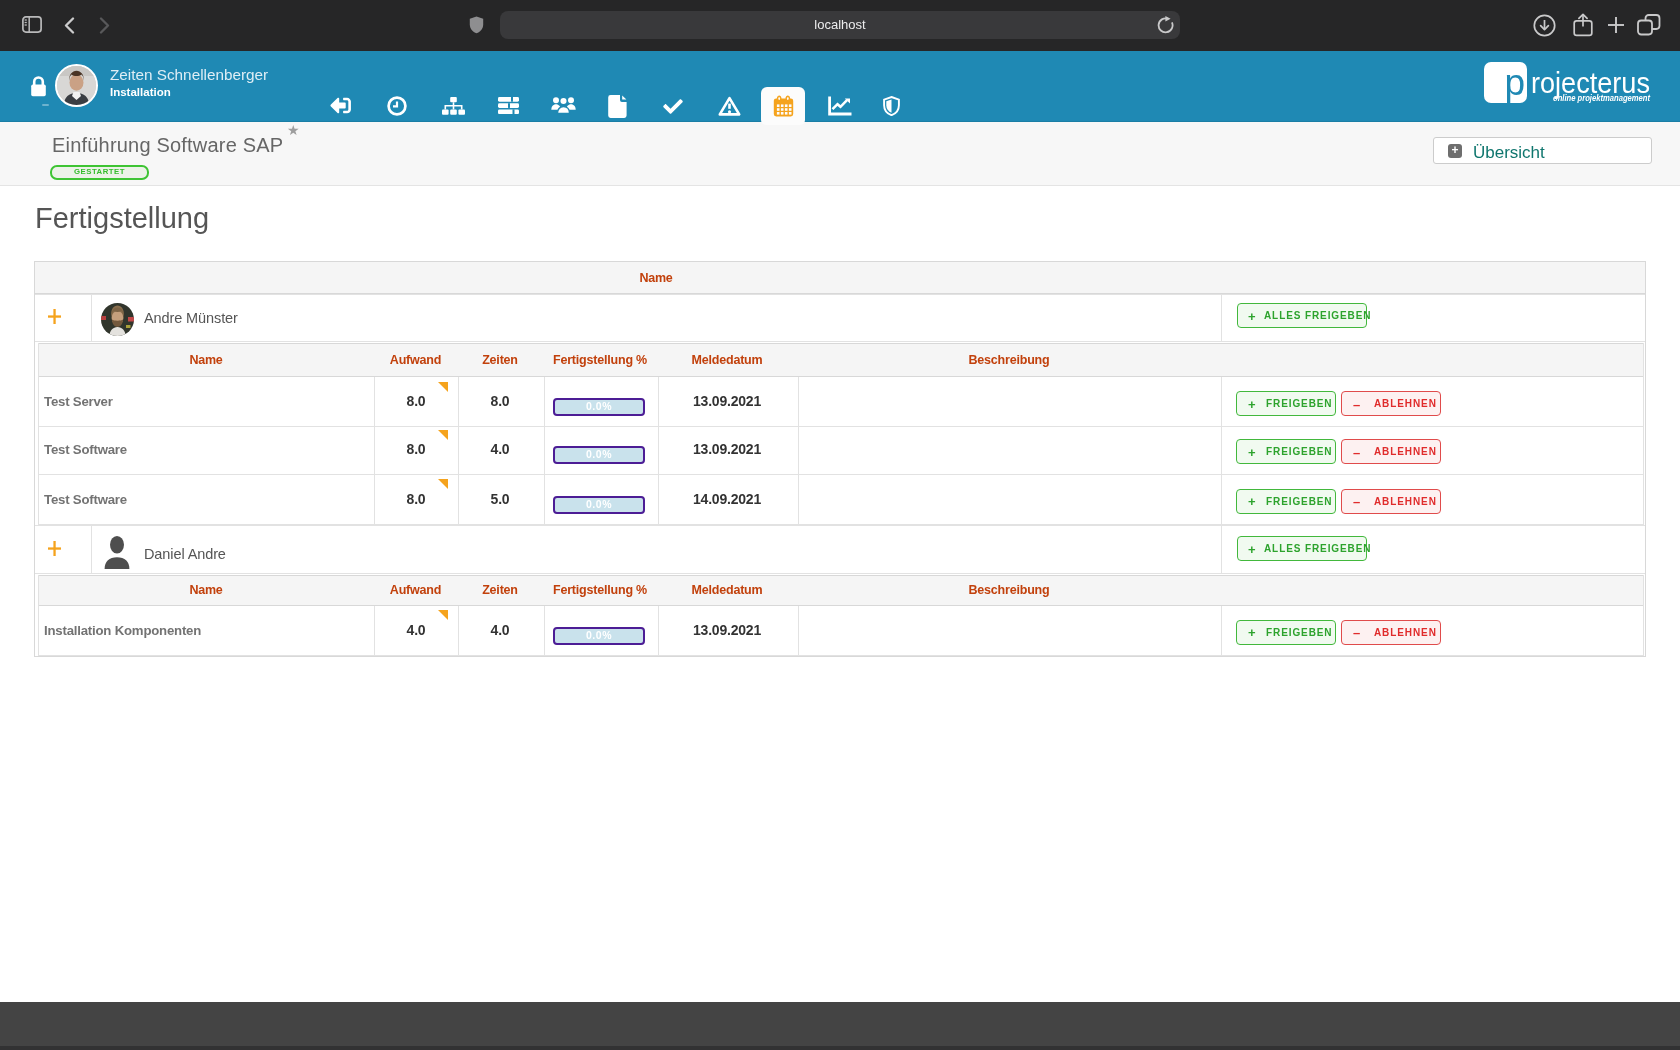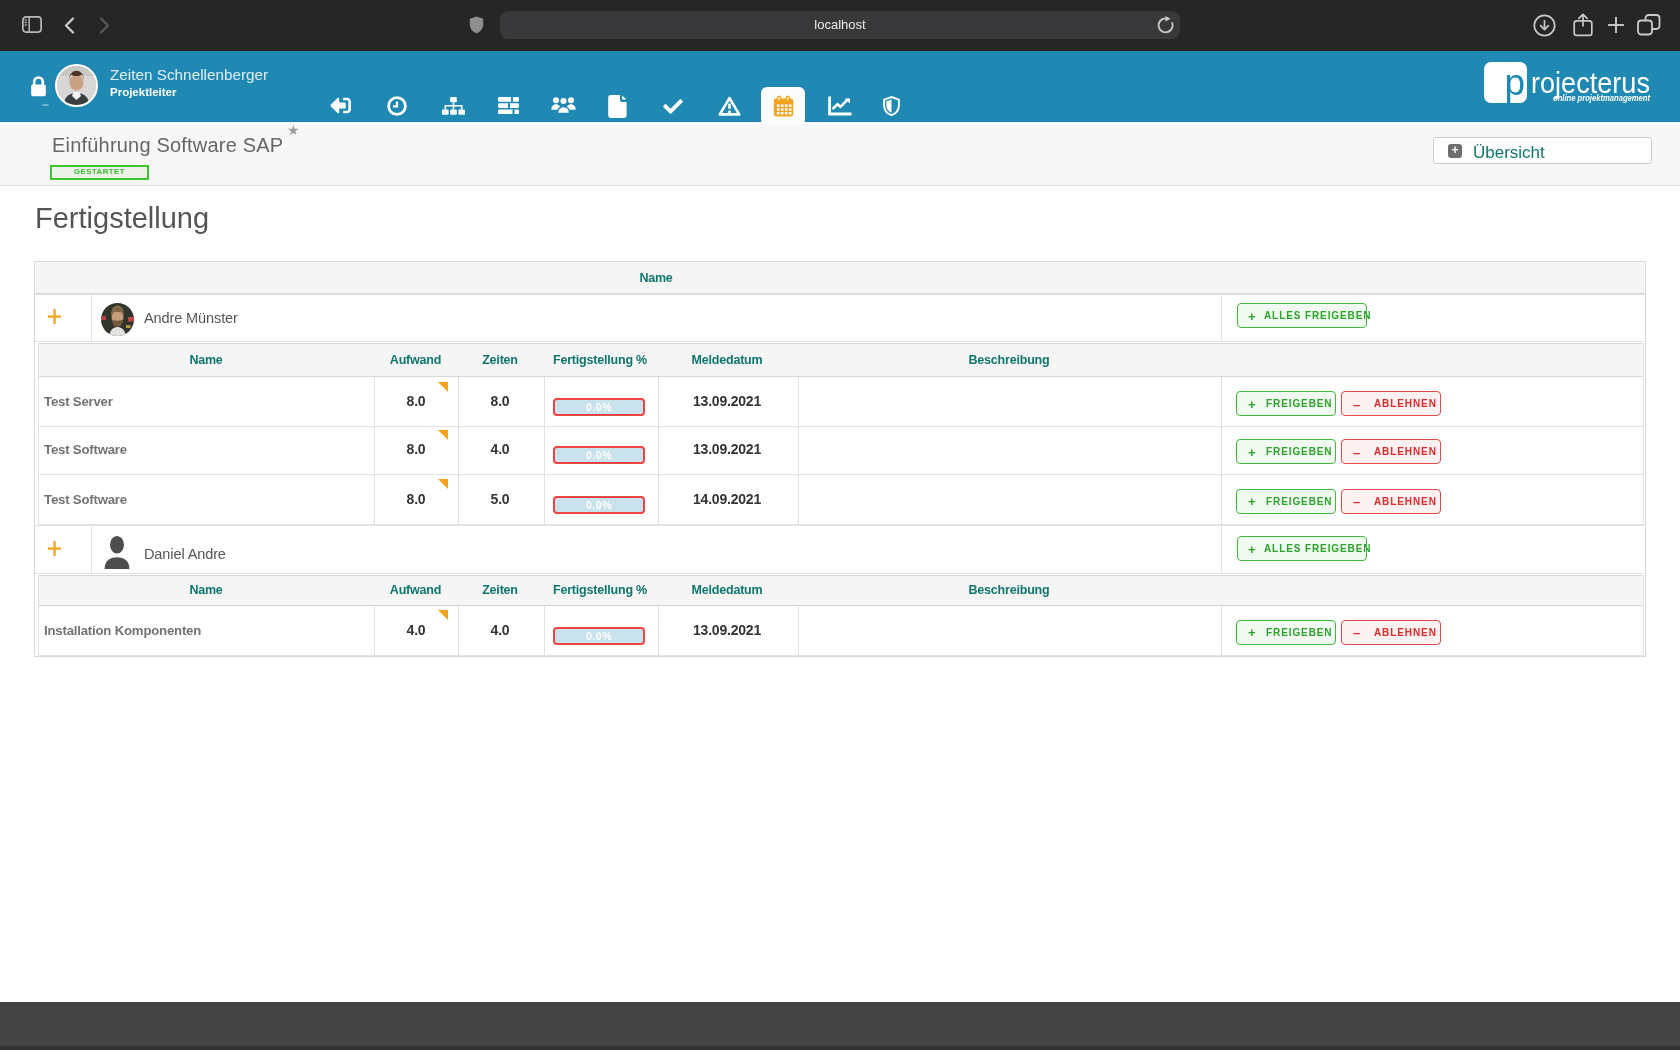--- a/index.html
+++ b/index.html
@@ -15,38 +15,38 @@
 #uname { position:absolute; left:110px; top:66px; font-size:15.3px; color:#dfeef5; }
 #urole { position:absolute; left:110px; top:86px; font-size:11.5px; font-weight:bold; color:#fff; }
 #avatar1 { position:absolute; left:55px; top:64px; width:43px; height:43px; border-radius:50%; background:#cfcfcf; border:2px solid #fff; overflow:hidden; }
 #tab-active { position:absolute; left:761px; top:87px; width:44px; height:38px; background:#fcfcfc; border-radius:6px 6px 5px 5px; z-index:1; }
 
 #logobox { position:absolute; left:1484px; top:62px; width:43px; height:41px; background:#fff; border-radius:7px; }
 
 #subhead { position:absolute; left:0; top:122px; width:1680px; height:64px; background:#f7f7f7; border-bottom:1px solid #e4e4e4; }
 #ptitle { position:absolute; left:52px; top:134px; font-size:20px; color:#666; letter-spacing:0.2px; }
 #pstar { position:absolute; left:287px; top:122px; font-size:14px; color:#9e9e9e; }
-#badge { position:absolute; left:50px; top:165px; width:99px; height:14.5px; background:#ecf2e8; border:2px solid #3ec433; border-radius:0; text-align:center; }
+#badge { position:absolute; left:50px; top:165px; width:99px; height:14.5px; background:#ecf2e8; border:2px solid #3ec433; border-radius:7px; text-align:center; }
 #badge span { font-size:7.8px; font-weight:bold; color:#35bd2d; letter-spacing:0.5px; line-height:10.5px; display:inline-block; vertical-align:top; }
 #btn-ueb { position:absolute; left:1433px; top:137px; width:219px; height:27px; background:#fff; border:1px solid #ccc; border-radius:3px; }
 #btn-ueb .t { position:absolute; left:39px; top:5px; font-size:17px; color:#0f766e; }
 #btn-ueb .ic { position:absolute; left:14px; top:6px; width:14px; height:14px; background:#6e6e6e; border-radius:3px; color:#fff; font-size:12px; font-weight:bold; text-align:center; line-height:13px; }
 
 #h1 { position:absolute; left:35px; top:202px; font-size:29px; color:#555; }
 
 .brd { position:absolute; background:#fff; border:1px solid #d8d8d8; }
 .hband { position:absolute; background:#f5f5f5; border-bottom:1px solid #d8d8d8; }
-.thead-txt { font-size:12.5px; font-weight:bold; color:#0f766e; position:absolute; transform:translateX(-50%); letter-spacing:-0.2px; }
+.thead-txt { font-size:12.5px; font-weight:bold; color:#c2410c; position:absolute; transform:translateX(-50%); letter-spacing:-0.2px; }
 .rowline { position:absolute; height:1px; background:#e2e2e2; }
 .vline { position:absolute; width:1px; background:#e2e2e2; }
 .pname { position:absolute; font-size:14.5px; color:#555; letter-spacing:-0.1px; }
 .cellname { position:absolute; font-size:13.2px; font-weight:bold; color:#737373; letter-spacing:-0.2px; }
 .num { position:absolute; font-size:14px; font-weight:bold; color:#333; letter-spacing:-0.2px; transform:translateX(-50%); }
 .corner { position:absolute; width:0; height:0; border-top:10px solid #f5a31d; border-left:10px solid transparent; }
-.pbar { position:absolute; width:92px; height:18px; background:#c9e2ec; border:2px solid #ef4444; border-radius:4px; display:flex; align-items:center; justify-content:center; }
+.pbar { position:absolute; width:92px; height:18px; background:#c9e2ec; border:2px solid #4c1d95; border-radius:4px; display:flex; justify-content:center; }
 .pbar span { font-size:10.5px; font-weight:bold; color:#fff; letter-spacing:0.5px; }
 .gbtn { position:absolute; height:25px; background:#f1faf0; border:1.5px solid #42b83c; border-radius:4px; color:#2da32d; }
 .rbtn { position:absolute; height:25px; background:#fdf1f1; border:1.5px solid #e04b4b; border-radius:4px; color:#e02b2b; }
 .gbtn .lbl, .rbtn .lbl { position:absolute; font-size:10px; font-weight:bold; letter-spacing:0.9px; white-space:nowrap; }
 
 #footer { position:absolute; left:0; top:1002px; width:1680px; height:48px; background:#444; }
 #footer .b { position:absolute; left:0; bottom:0; width:1680px; height:4px; background:#323233; }
 </style>
 </head>
 <body>
@@ -168,21 +168,21 @@
 <svg class="abs" style="left:828px;top:96px;" width="24" height="20" viewBox="0 0 24 20">
     <path d="M1.6 0.5 V18 H23.5" fill="none" stroke="#fff" stroke-width="2.8"></path>
     <polyline points="4.5,13.2 9.5,8.2 12.5,10.8 19,4.2" fill="none" stroke="#fff" stroke-width="2.6"></polyline>
     <polygon points="16.8,2.4 22,2.4 22,7.6" fill="#fff"></polygon>
   </svg>
 <svg class="abs" style="left:883px;top:96px;" width="17" height="20" viewBox="0 0 17 20">
     <path d="M8.5 1 L15.9 3.6 V9.2 c0 4.8-2.9 8.3-7.4 10 C4 17.5 1.1 14 1.1 9.2 V3.6 Z" fill="none" stroke="#fff" stroke-width="1.9"></path>
     <path d="M8.5 3.4 V16.8 C5.7 15.4 3.3 13 3.3 9.4 V5.2 Z" fill="#fff"></path>
   </svg>
 <div id="uname">Zeiten Schnellenberger</div>
-<div id="urole">Projektleiter</div>
+<div id="urole">Installation</div>
 <div id="avatar1">
 <svg width="39" height="39" viewBox="0 0 39 39">
       <rect width="39" height="39" fill="#d8d7d5"></rect>
 <rect x="0" y="0" width="39" height="10" fill="#c9c7c4"></rect>
 <path d="M7 39 c0-8 5-12 12.5-12 S32 31 32 39 Z" fill="#3a3d42"></path>
 <path d="M15 30 l4.5 4 4.5-4 -1.5-4 h-6 Z" fill="#f2f2f2"></path>
 <ellipse cx="19.5" cy="16.5" rx="7" ry="8.2" fill="#caa185"></ellipse>
 <path d="M12.2 15 c-0.5-6 3-10.2 7.3-10.2 s7.8 4.2 7.3 10.2 c-0.3-4-1-5.5-2.3-6.5 -2.6 2-7.4 2-10 0 -1.3 1-2 2.5-2.3 6.5 Z" fill="#4a3526"></path>
 </svg></div>
 <div id="tab-active"></div>

